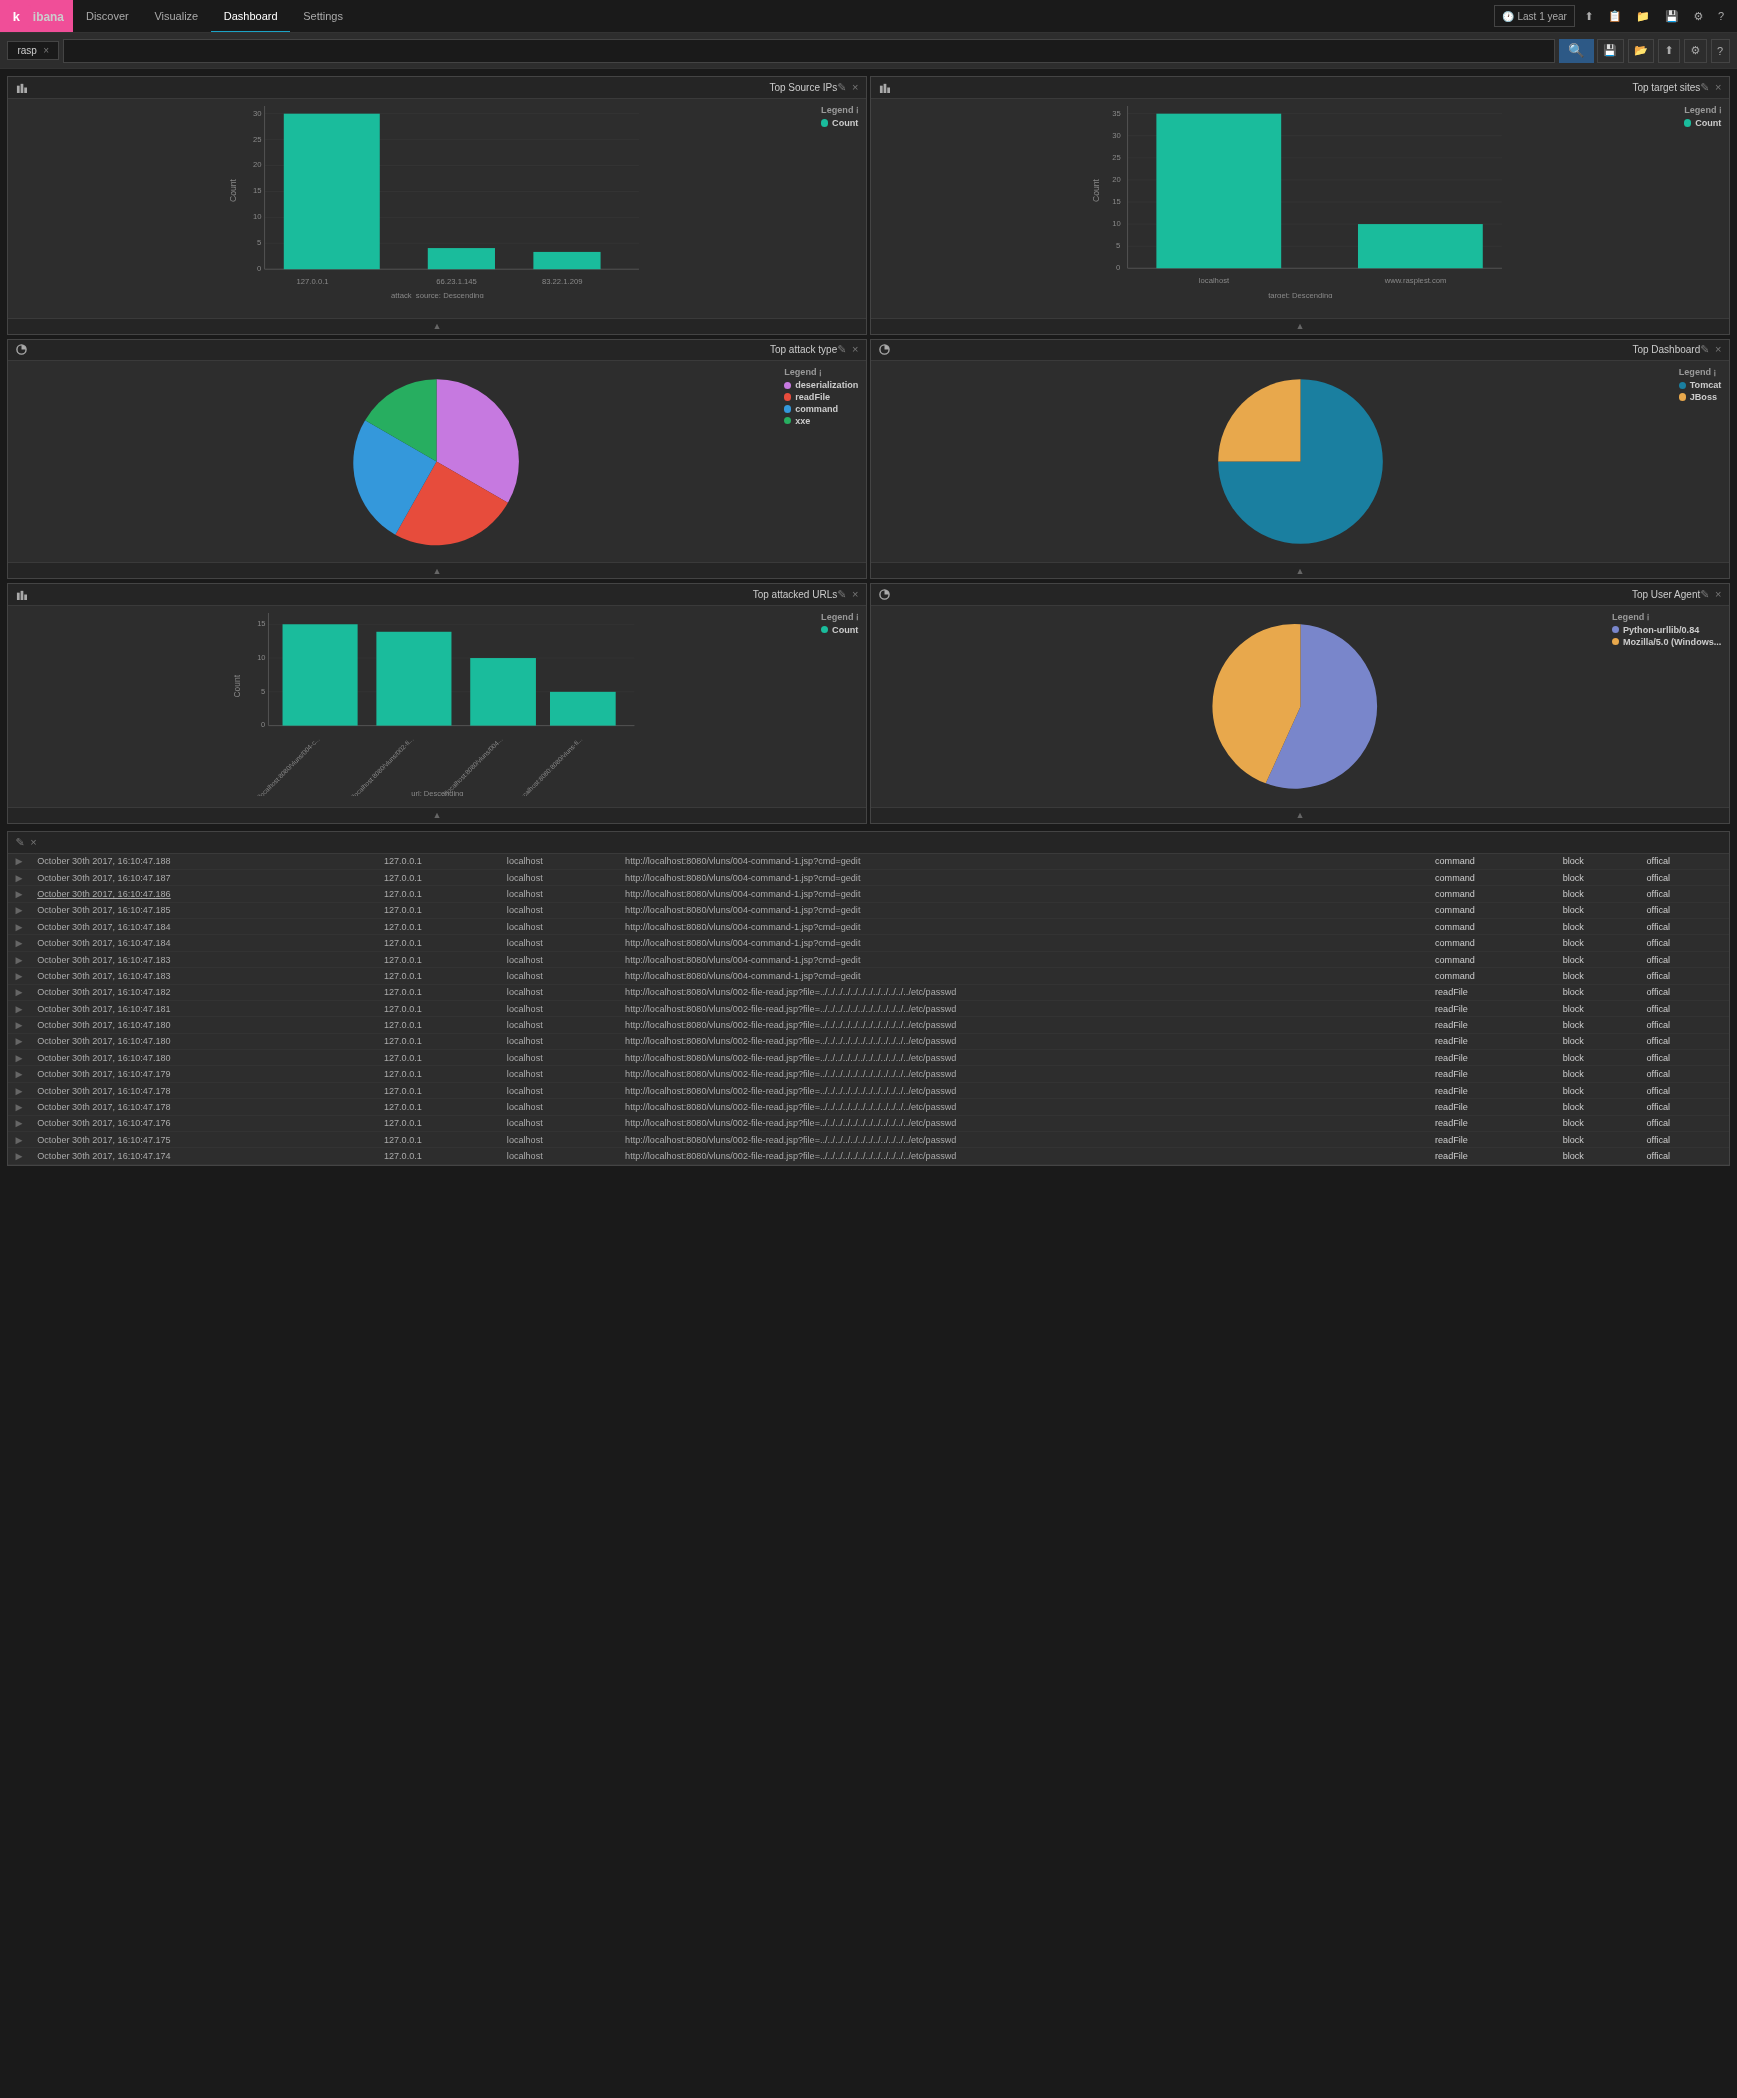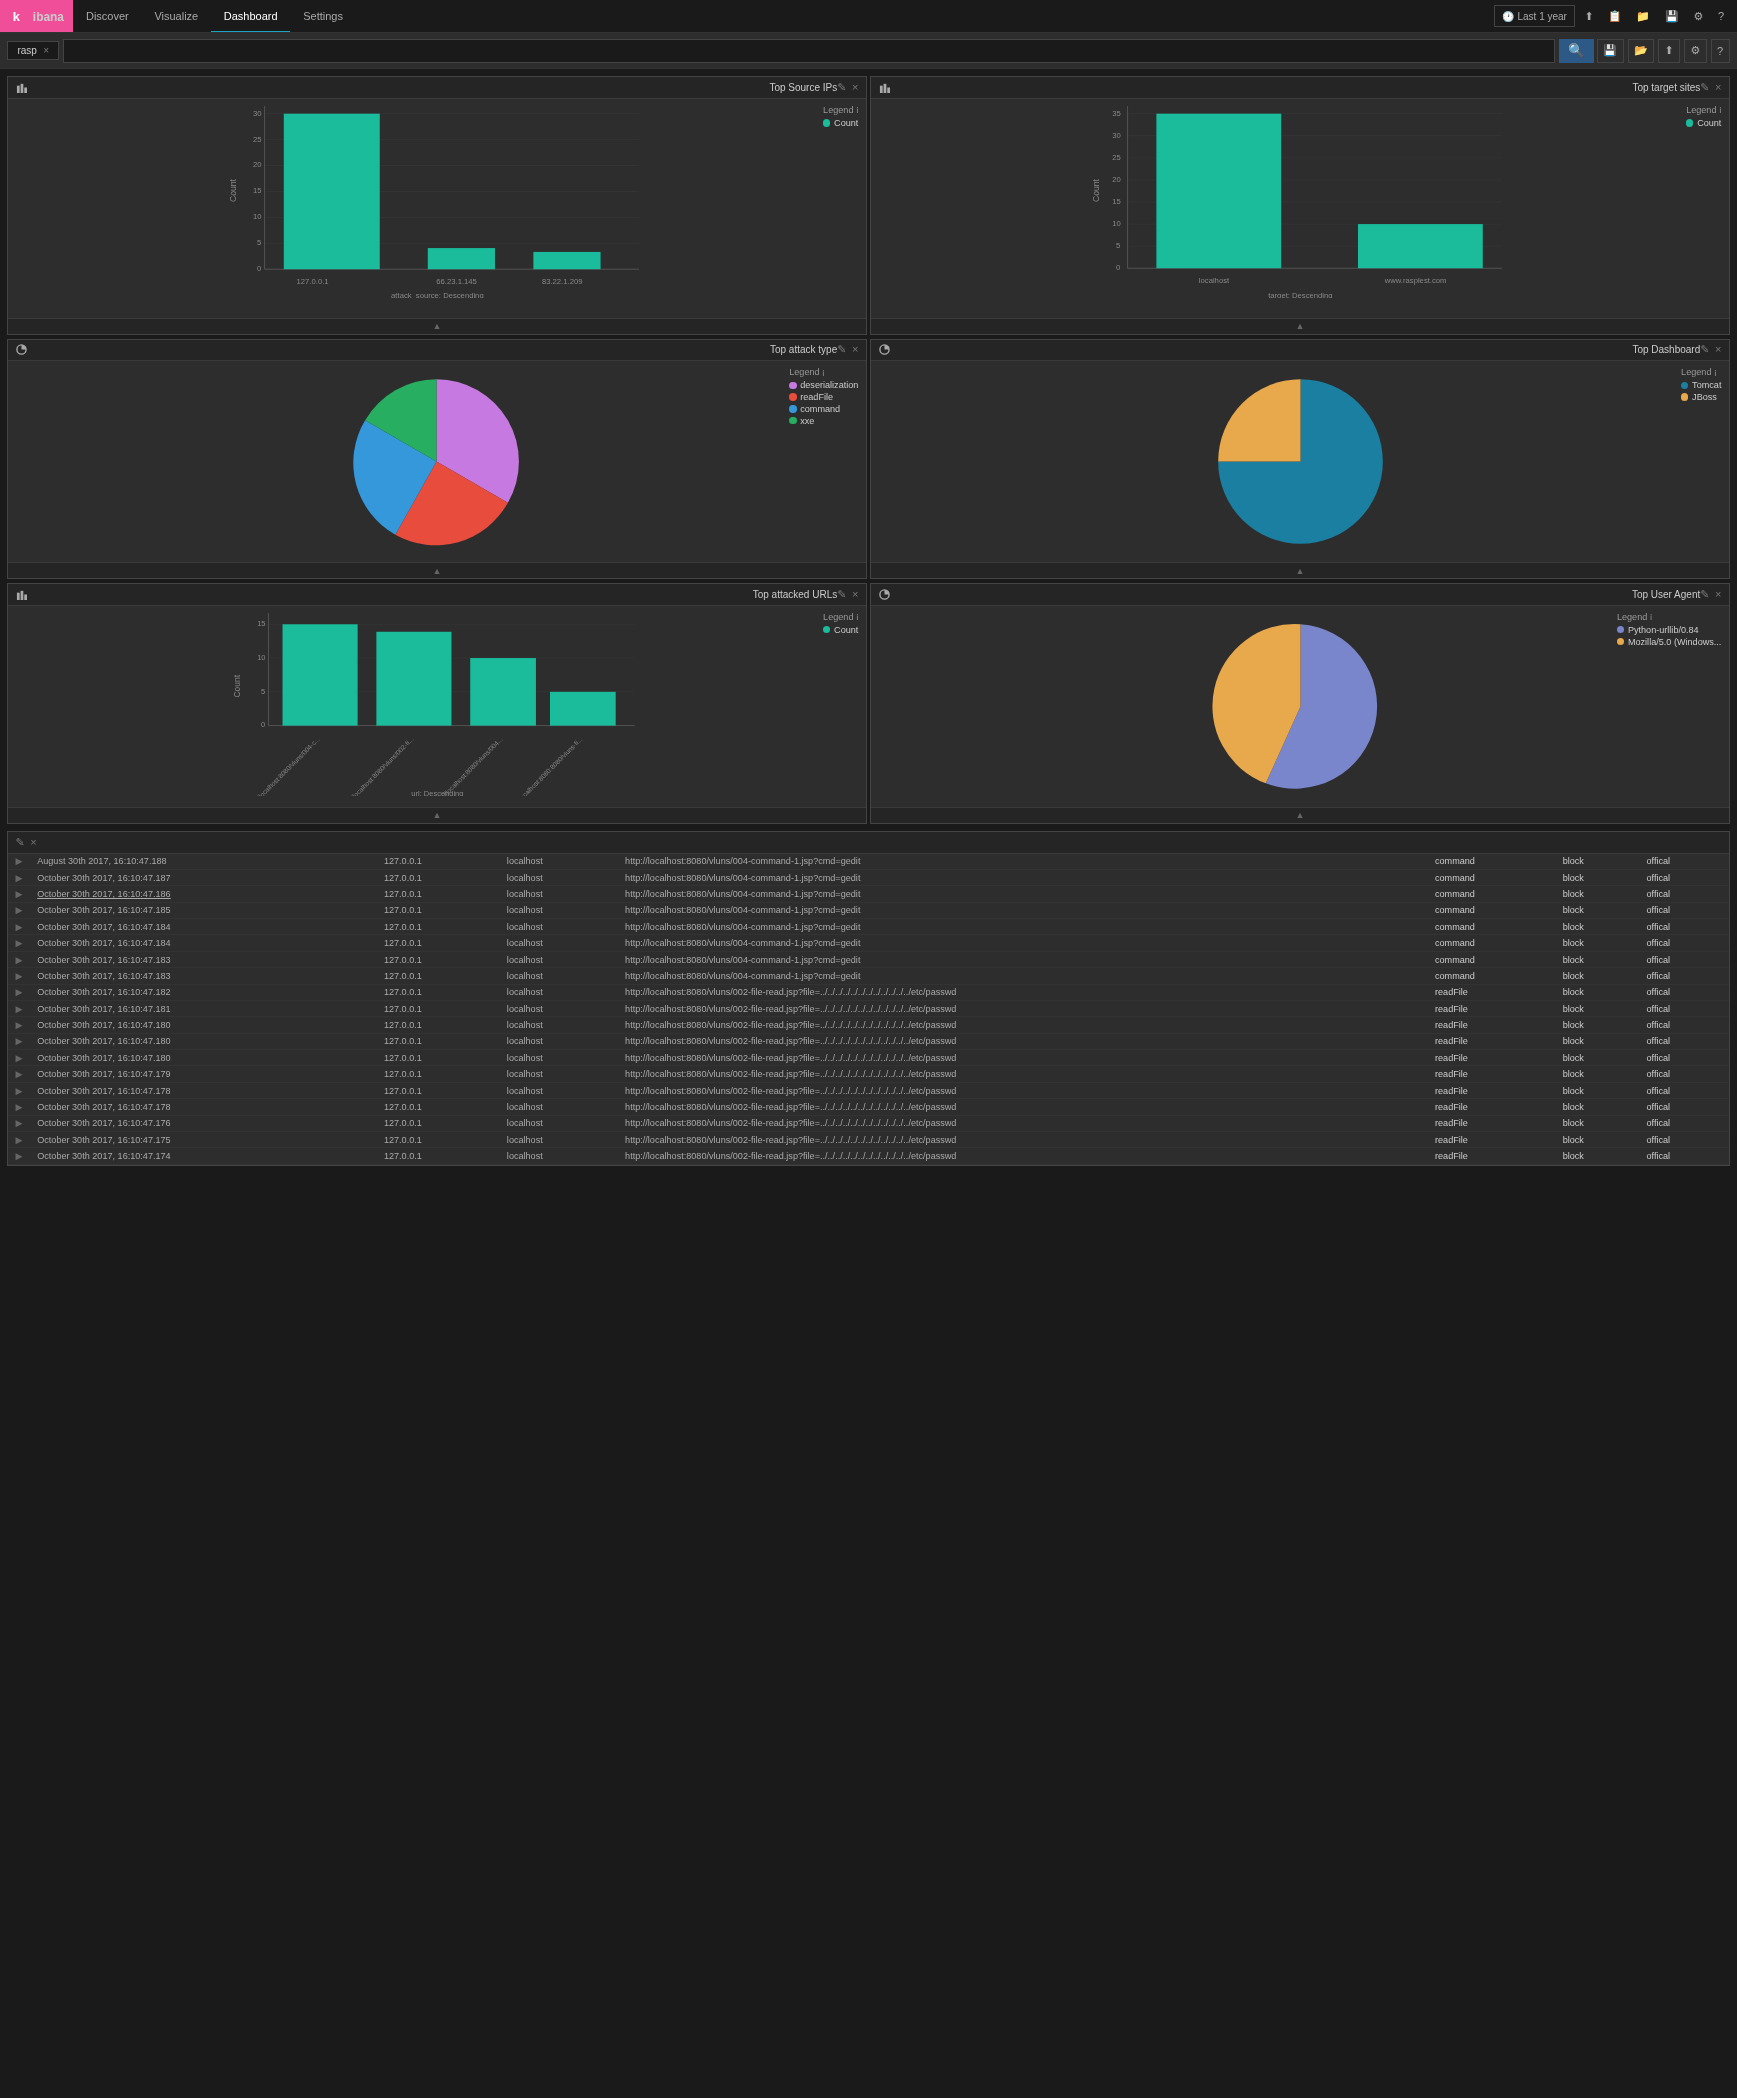--- a/index.html
+++ b/index.html
@@ -30,21 +30,21 @@
     .panel { background: #2d2d2d; border: 0.9px solid #444; flex: 1; min-width: 0; position: relative; }
     .panel-header { display: flex; align-items: center; padding: 3.7px 7.3px; border-bottom: 0.9px solid #3a3a3a; background: #252525; }
     .panel-title { font-size: 10px; color: #ccc; flex: 1; text-align: right; }
     .panel-actions { display: flex; gap: 5.5px; color: #777; font-size: 11px; }
     .panel-actions span { cursor: pointer; }
     .panel-body { padding: 7.3px; position: relative; }
     .panel-footer { display: flex; justify-content: center; padding: 2.7px; border-top: 0.9px solid #3a3a3a; background: #252525; }
     .chevron { color: #666; font-size: 9.1px; cursor: pointer; }
 
     
-    .legend { position: absolute; top: 5.5px; right: 7.3px; font-size: 9.1px; }
+    .legend { position: absolute; top: 5.5px; right: 7.3px; font-size: 9.1px; font-weight: bold; }
     .legend-title { color: #999; display: flex; align-items: center; gap: 2.7px; margin-bottom: 2.7px; }
     .legend-item { display: flex; align-items: center; gap: 3.7px; color: #ccc; margin-bottom: 1.8px; }
     .legend-dot { width: 7.3px; height: 7.3px; border-radius: 50%; }
 
     
     .tracking-panel { background: #2d2d2d; border: 0.9px solid #444; margin: 0 7.3px 7.3px 7.3px; }
     .tracking-table { width: 100%; border-collapse: collapse; font-size: 9.1px; }
     .tracking-table td { padding: 2.7px 7.3px; border-bottom: 0.9px solid #333; color: #bbb; white-space: nowrap; overflow: hidden; text-overflow: ellipsis; max-width: 274px; }
 
     
@@ -435,21 +435,21 @@
     <div class="panel-actions">
       <span>✎</span>
       <span>×</span>
     </div>
   </div>
   <div class="table-scroll">
     <table class="tracking-table">
       <tbody id="tracking-tbody">
       <tr>
       <td style="width:18.3px; color:#666;">▶</td>
-      <td style="color:#aaa; white-space:nowrap;">August 30th 2017, 16:10:47.188</td>
+      <td style="color:#aaa; white-space:nowrap;">October 30th 2017, 16:10:47.188</td>
       <td style="color:#aaa;">127.0.0.1</td>
       <td style="color:#aaa;">localhost</td>
       <td style="color:#aaa; max-width:365px; overflow:hidden; text-overflow:ellipsis;">http://localhost:8080/vluns/004-command-1.jsp?cmd=gedit</td>
       <td style="color:#ccc;">command</td>
       <td style="color:#ccc;">block</td>
       <td style="color:#ccc;">offical</td>
     </tr>
           <tr>
       <td style="width:18.3px; color:#666;">▶</td>
       <td style="color:#aaa; white-space:nowrap;margin-top:20px;">October 30th 2017, 16:10:47.187</td>

